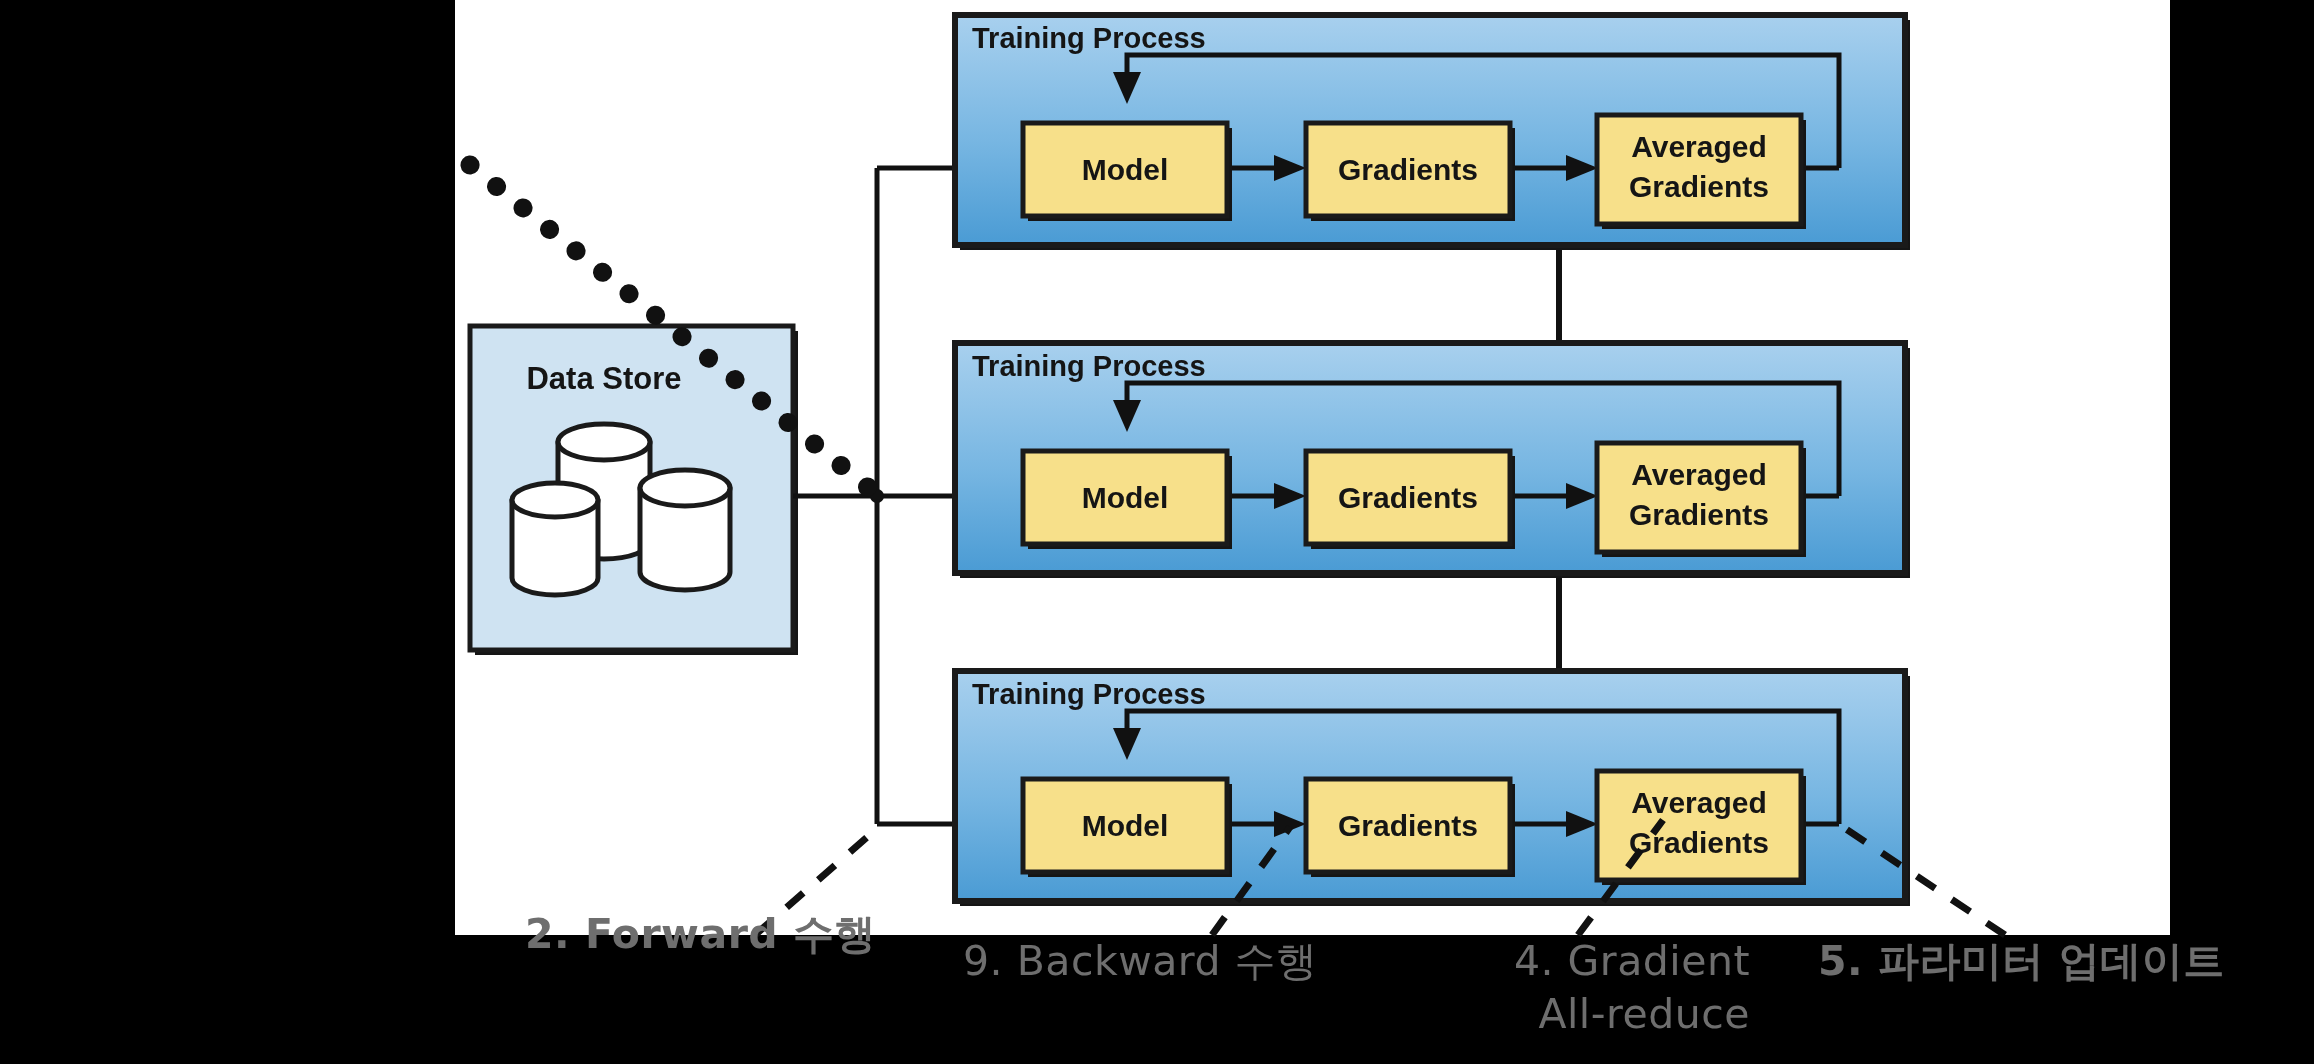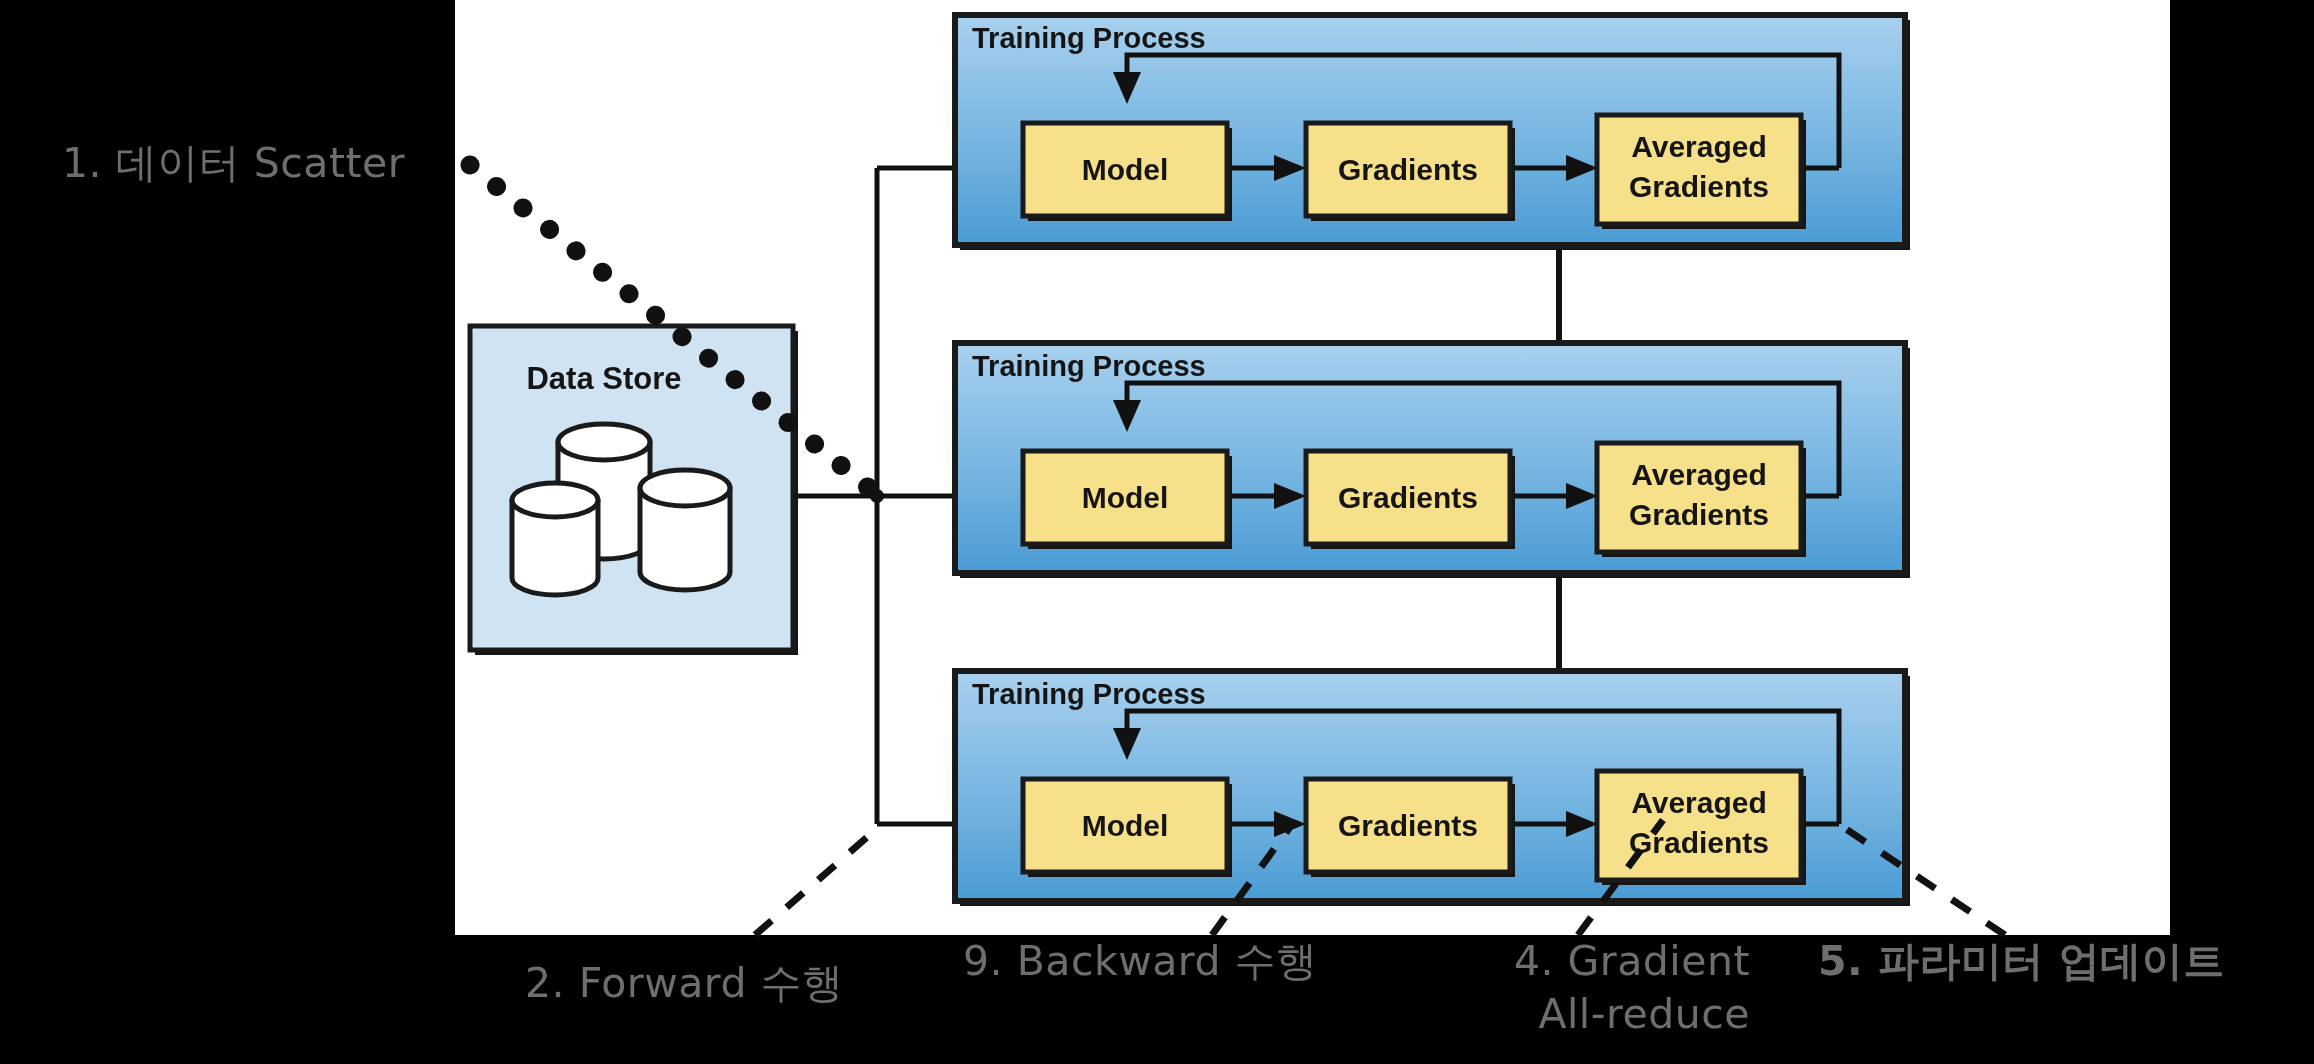--- a/index.html
+++ b/index.html
@@ -230,25 +230,22 @@
 
     <g>
       <line x1="1578" y1="935" x2="1663" y2="820" stroke="#111111" stroke-width="7" stroke-dasharray="22 20"></line>
     </g>
 
     <g>
       <line x1="2005" y1="935" x2="1840" y2="825" stroke="#111111" stroke-width="7" stroke-dasharray="22 20"></line>
     </g>
   </svg>
 
-  <div class="slide-label" style="left:62px; top:142px;">
-    <span>1. 데이터 Scatter</span>
-  </div>
-
-  <div class="slide-label" style="left:525px; top:962px;">
+
+  <div class="slide-label" style="left:525px; top:913px;font-weight:bold;">
     <span>2. Forward 수행</span>
   </div>
 
   <div class="slide-label" style="left:963px; top:940px;">
     <span>9. Backward 수행</span>
   </div>
 
   <div class="slide-label centered" style="left:1470px; top:940px; width:280px;">
     <div>4. Gradient</div>
     <div style="margin-top:10px;">All-reduce</div>

